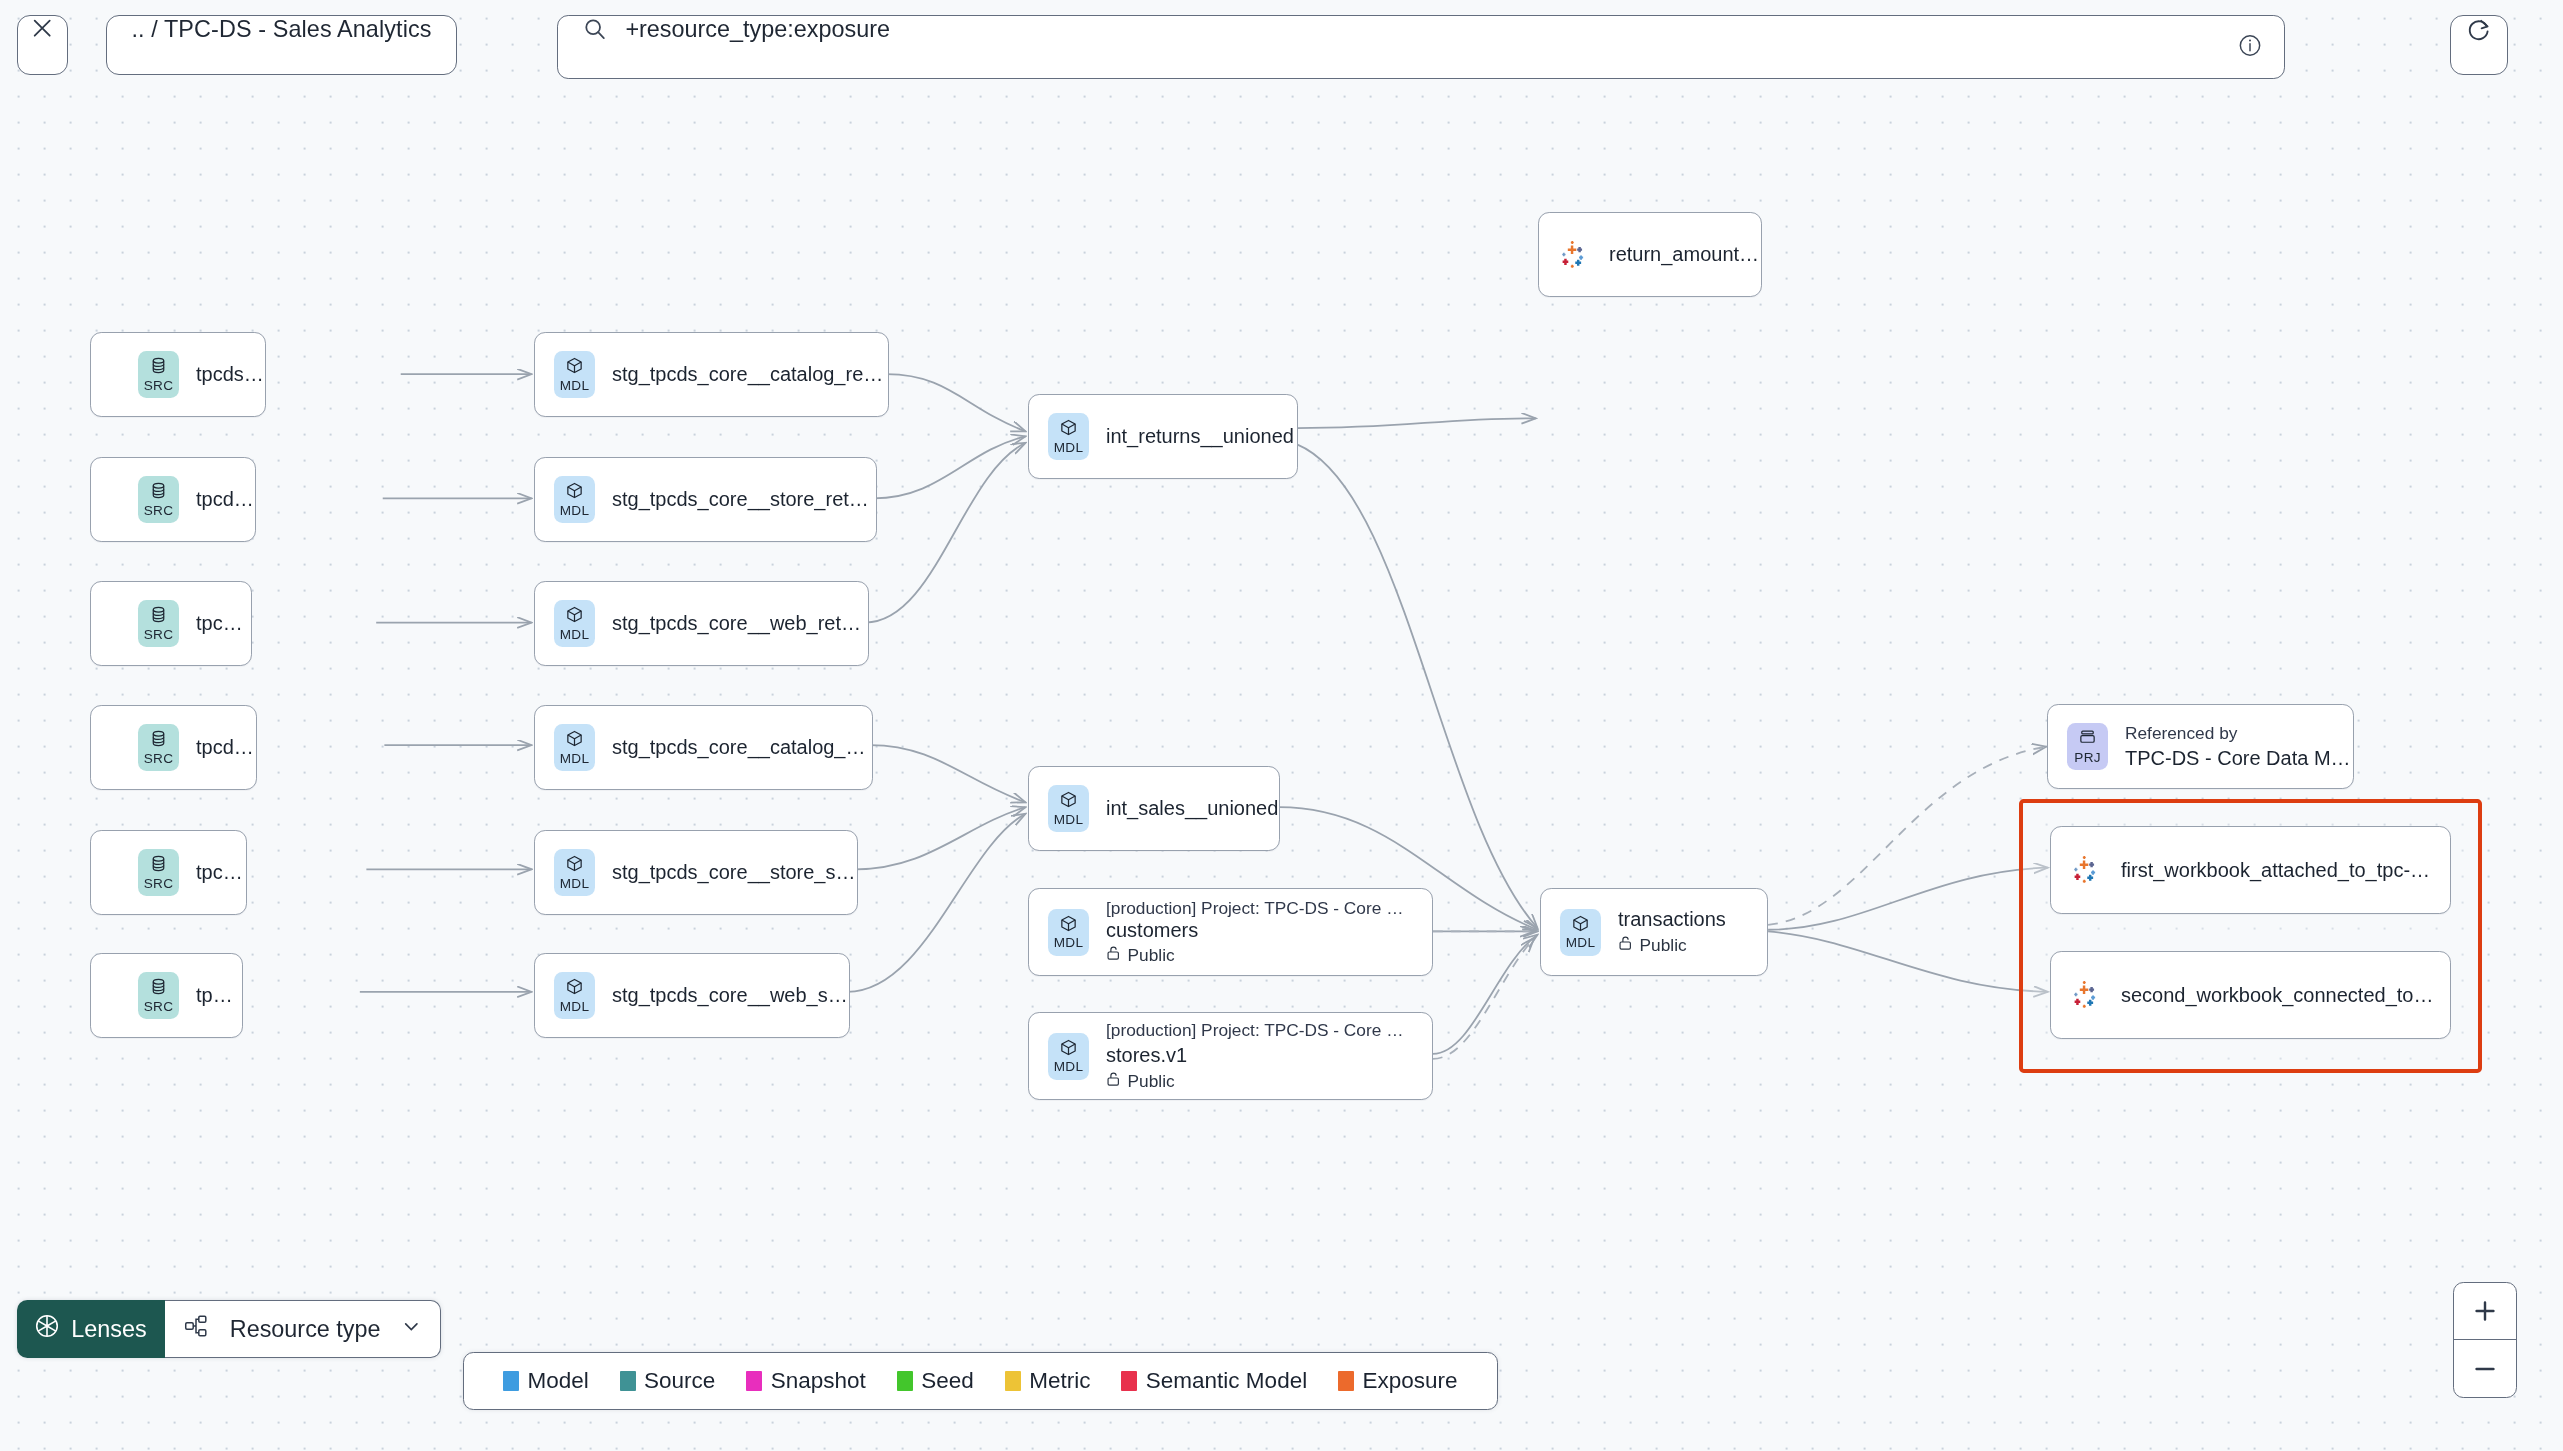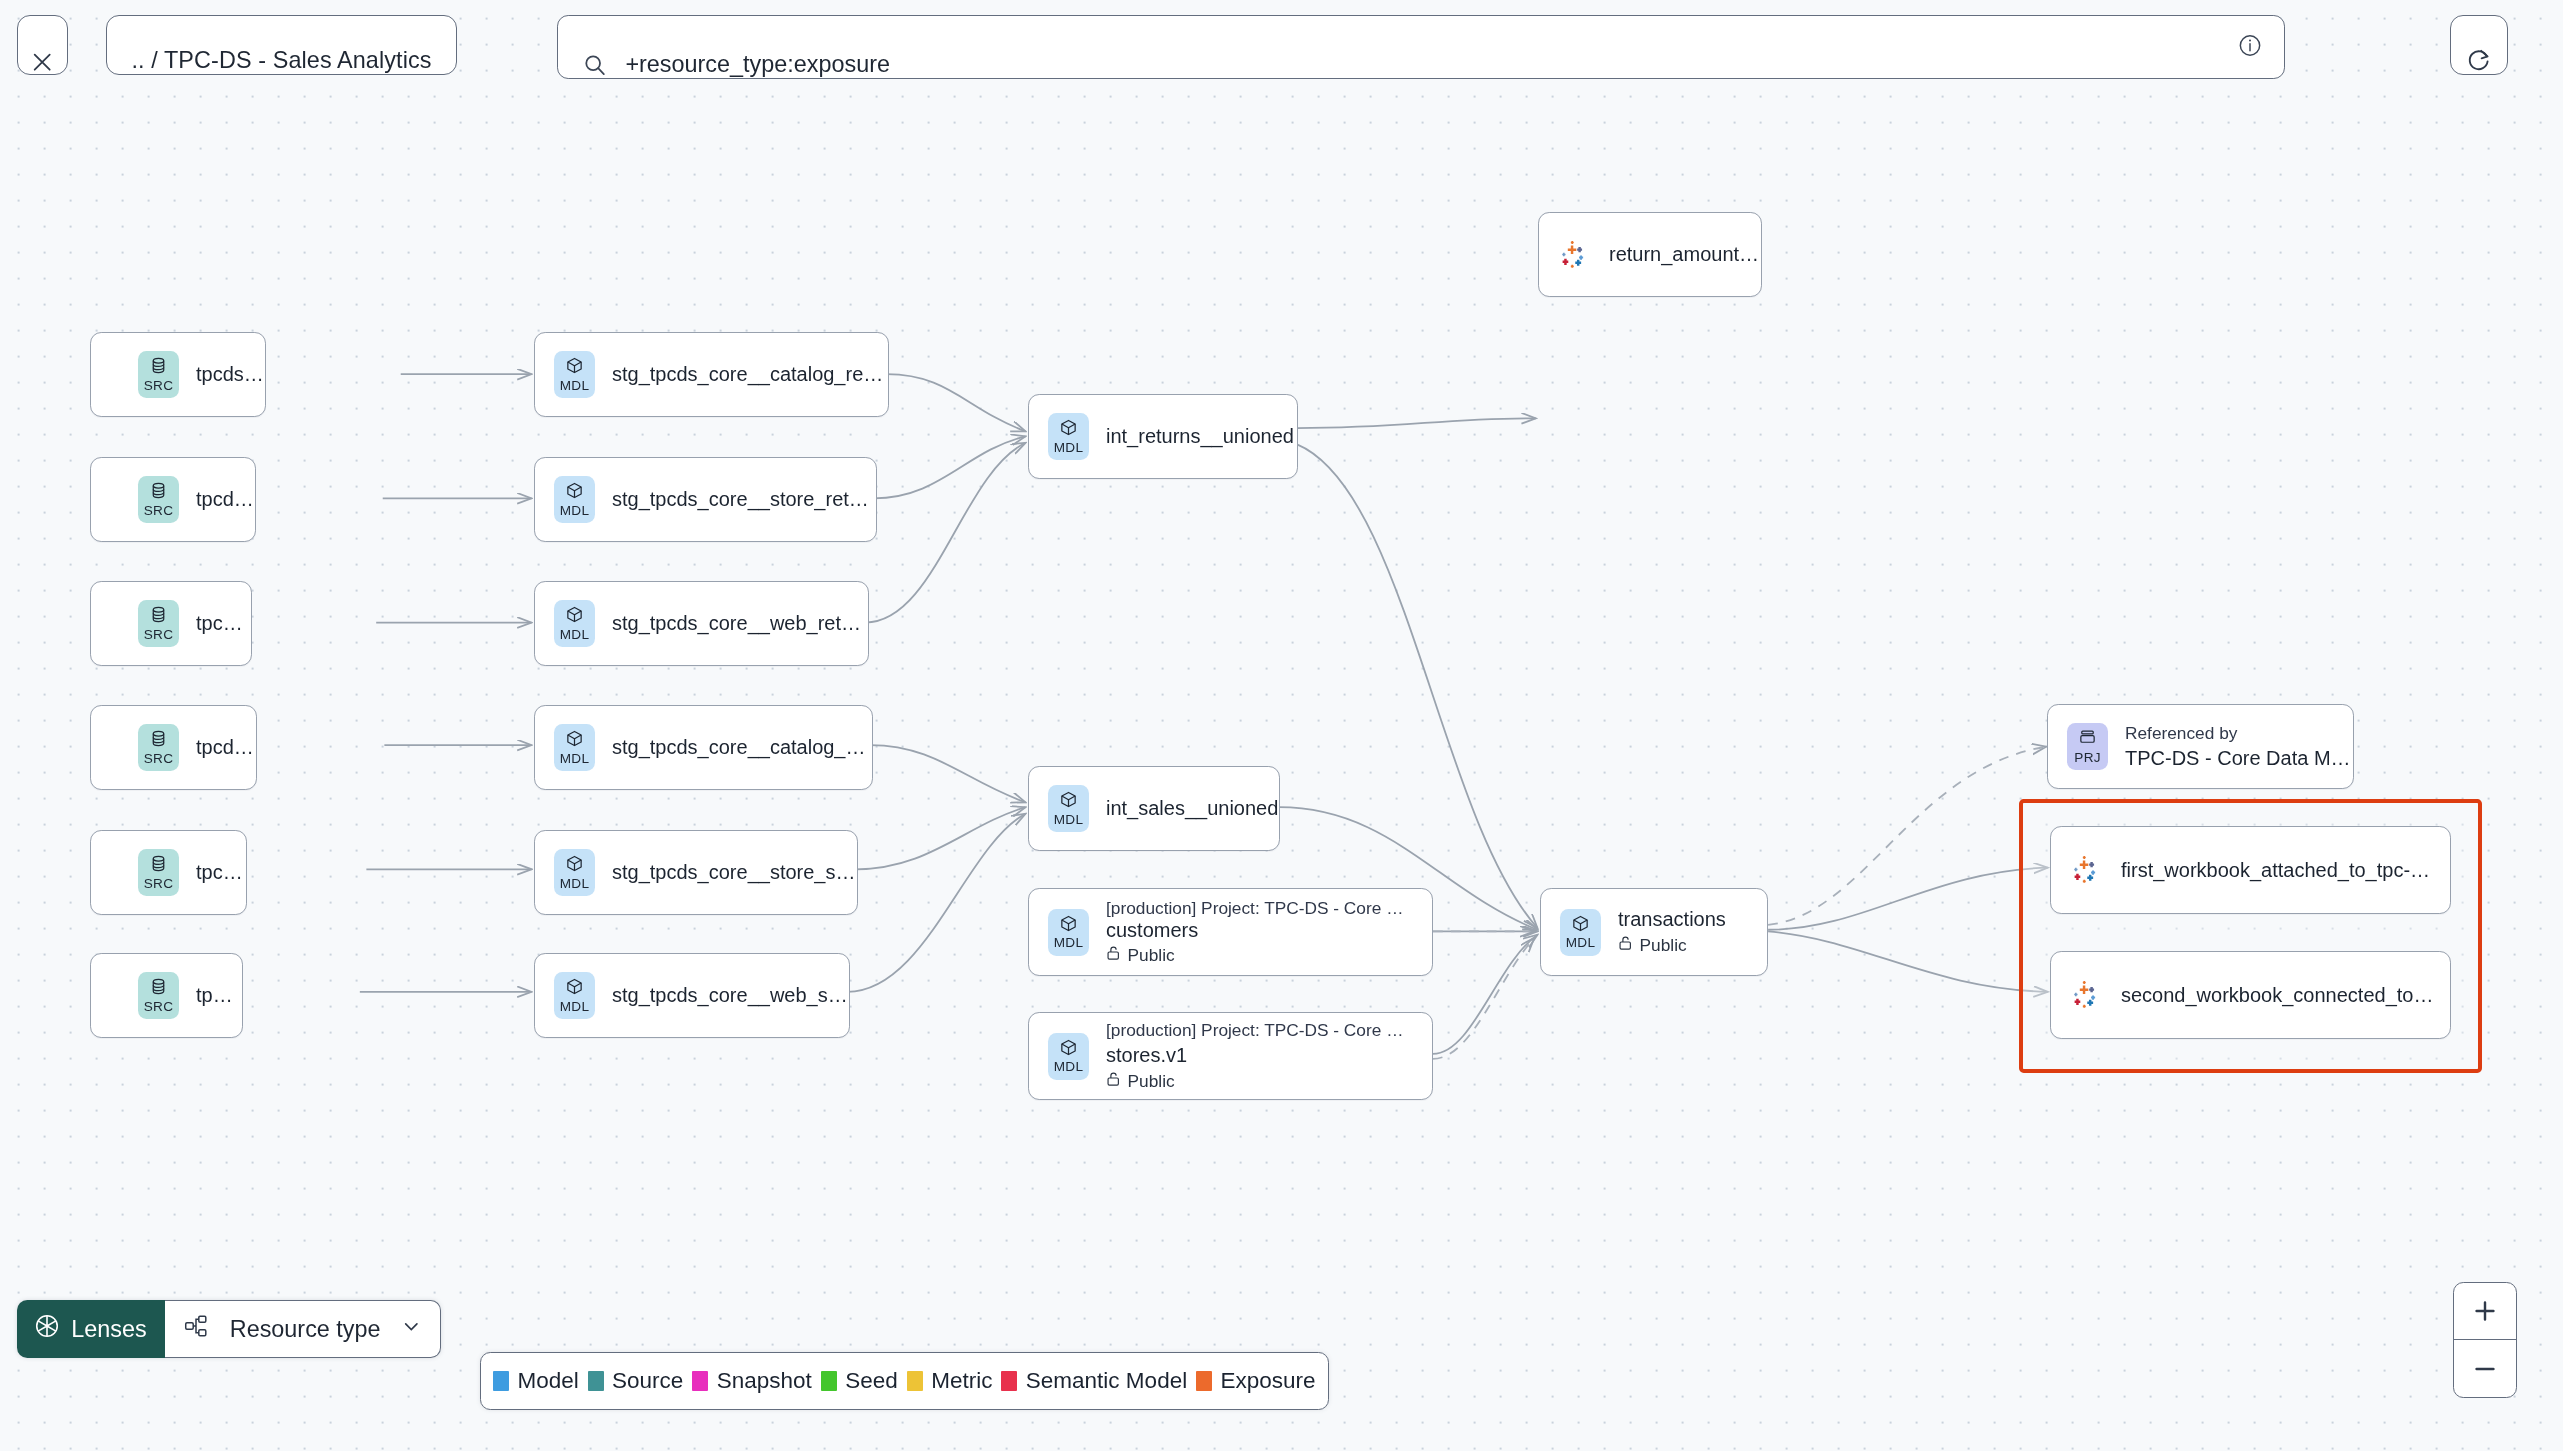--- a/index.html
+++ b/index.html
@@ -21,21 +21,21 @@
   
   .topbar {
     position: absolute; top: 0; left: 0; width: 2563px; height: 111px;
     z-index: 40;
   }
   .tb-btn {
     position: absolute;
     background: #ffffff;
     border: 1.5px solid #636d7e;
     border-radius: 13px;
-    display: flex; align-items: flex-end; justify-content: center;
+    display: flex; align-items: flex-start; justify-content: center;
     color: #2f3949;
   }
   #close-btn { left: 17px; top: 15px; width: 51px; height: 60px; }
   #breadcrumb-btn {
     left: 106px; top: 15px; height: 60px; padding: 0 24.4px;
     font-size: 23.4px; color: #1f2733; letter-spacing: 0.1px;
     white-space: nowrap;
   }
   #searchbar {
     left: 557px; top: 15px; width: 1728px; height: 64px;
@@ -117,24 +117,24 @@
     display: flex; align-items: center; gap: 10.3px;
     padding: 0 18px 0 16px; font-size: 23.4px;
   }
   #resource-type-btn {
     background: #ffffff; border: 1.3px solid #636d7e; border-left: none;
     border-radius: 0 10.3px 10.3px 0;
     display: flex; align-items: center; gap: 20px;
     padding: 0 19px 0 17px; font-size: 23.4px; color: #1f2733;
   }
   #legend {
-    position: absolute; left: 480px; top: 1352px; height: 58px;
+    position: absolute; left: 463px; top: 1352px; height: 58px;
     background: #ffffff; border: 1.3px solid #636d7e; border-radius: 10.3px;
-    display: flex; align-items: center; gap: 9px;
-    padding: 0 12px; z-index: 40;
+    display: flex; align-items: center; gap: 31px;
+    padding: 0 39px; z-index: 40;
     filter: drop-shadow(0 0.9px 1.9px rgba(20,30,50,.10));
   }
   .legend-item { display: flex; align-items: center; gap: 8.4px; }
   .swatch { width: 16px; height: 20.6px; border-radius: 0.9px; flex: 0 0 auto; }
   .legend-label { font-size: 22.5px; color: #1b2330; white-space: nowrap; }
 
   
   #zoom-controls {
     position: absolute; left: 2453px; top: 1282px;
     width: 64px; height: 116px;

